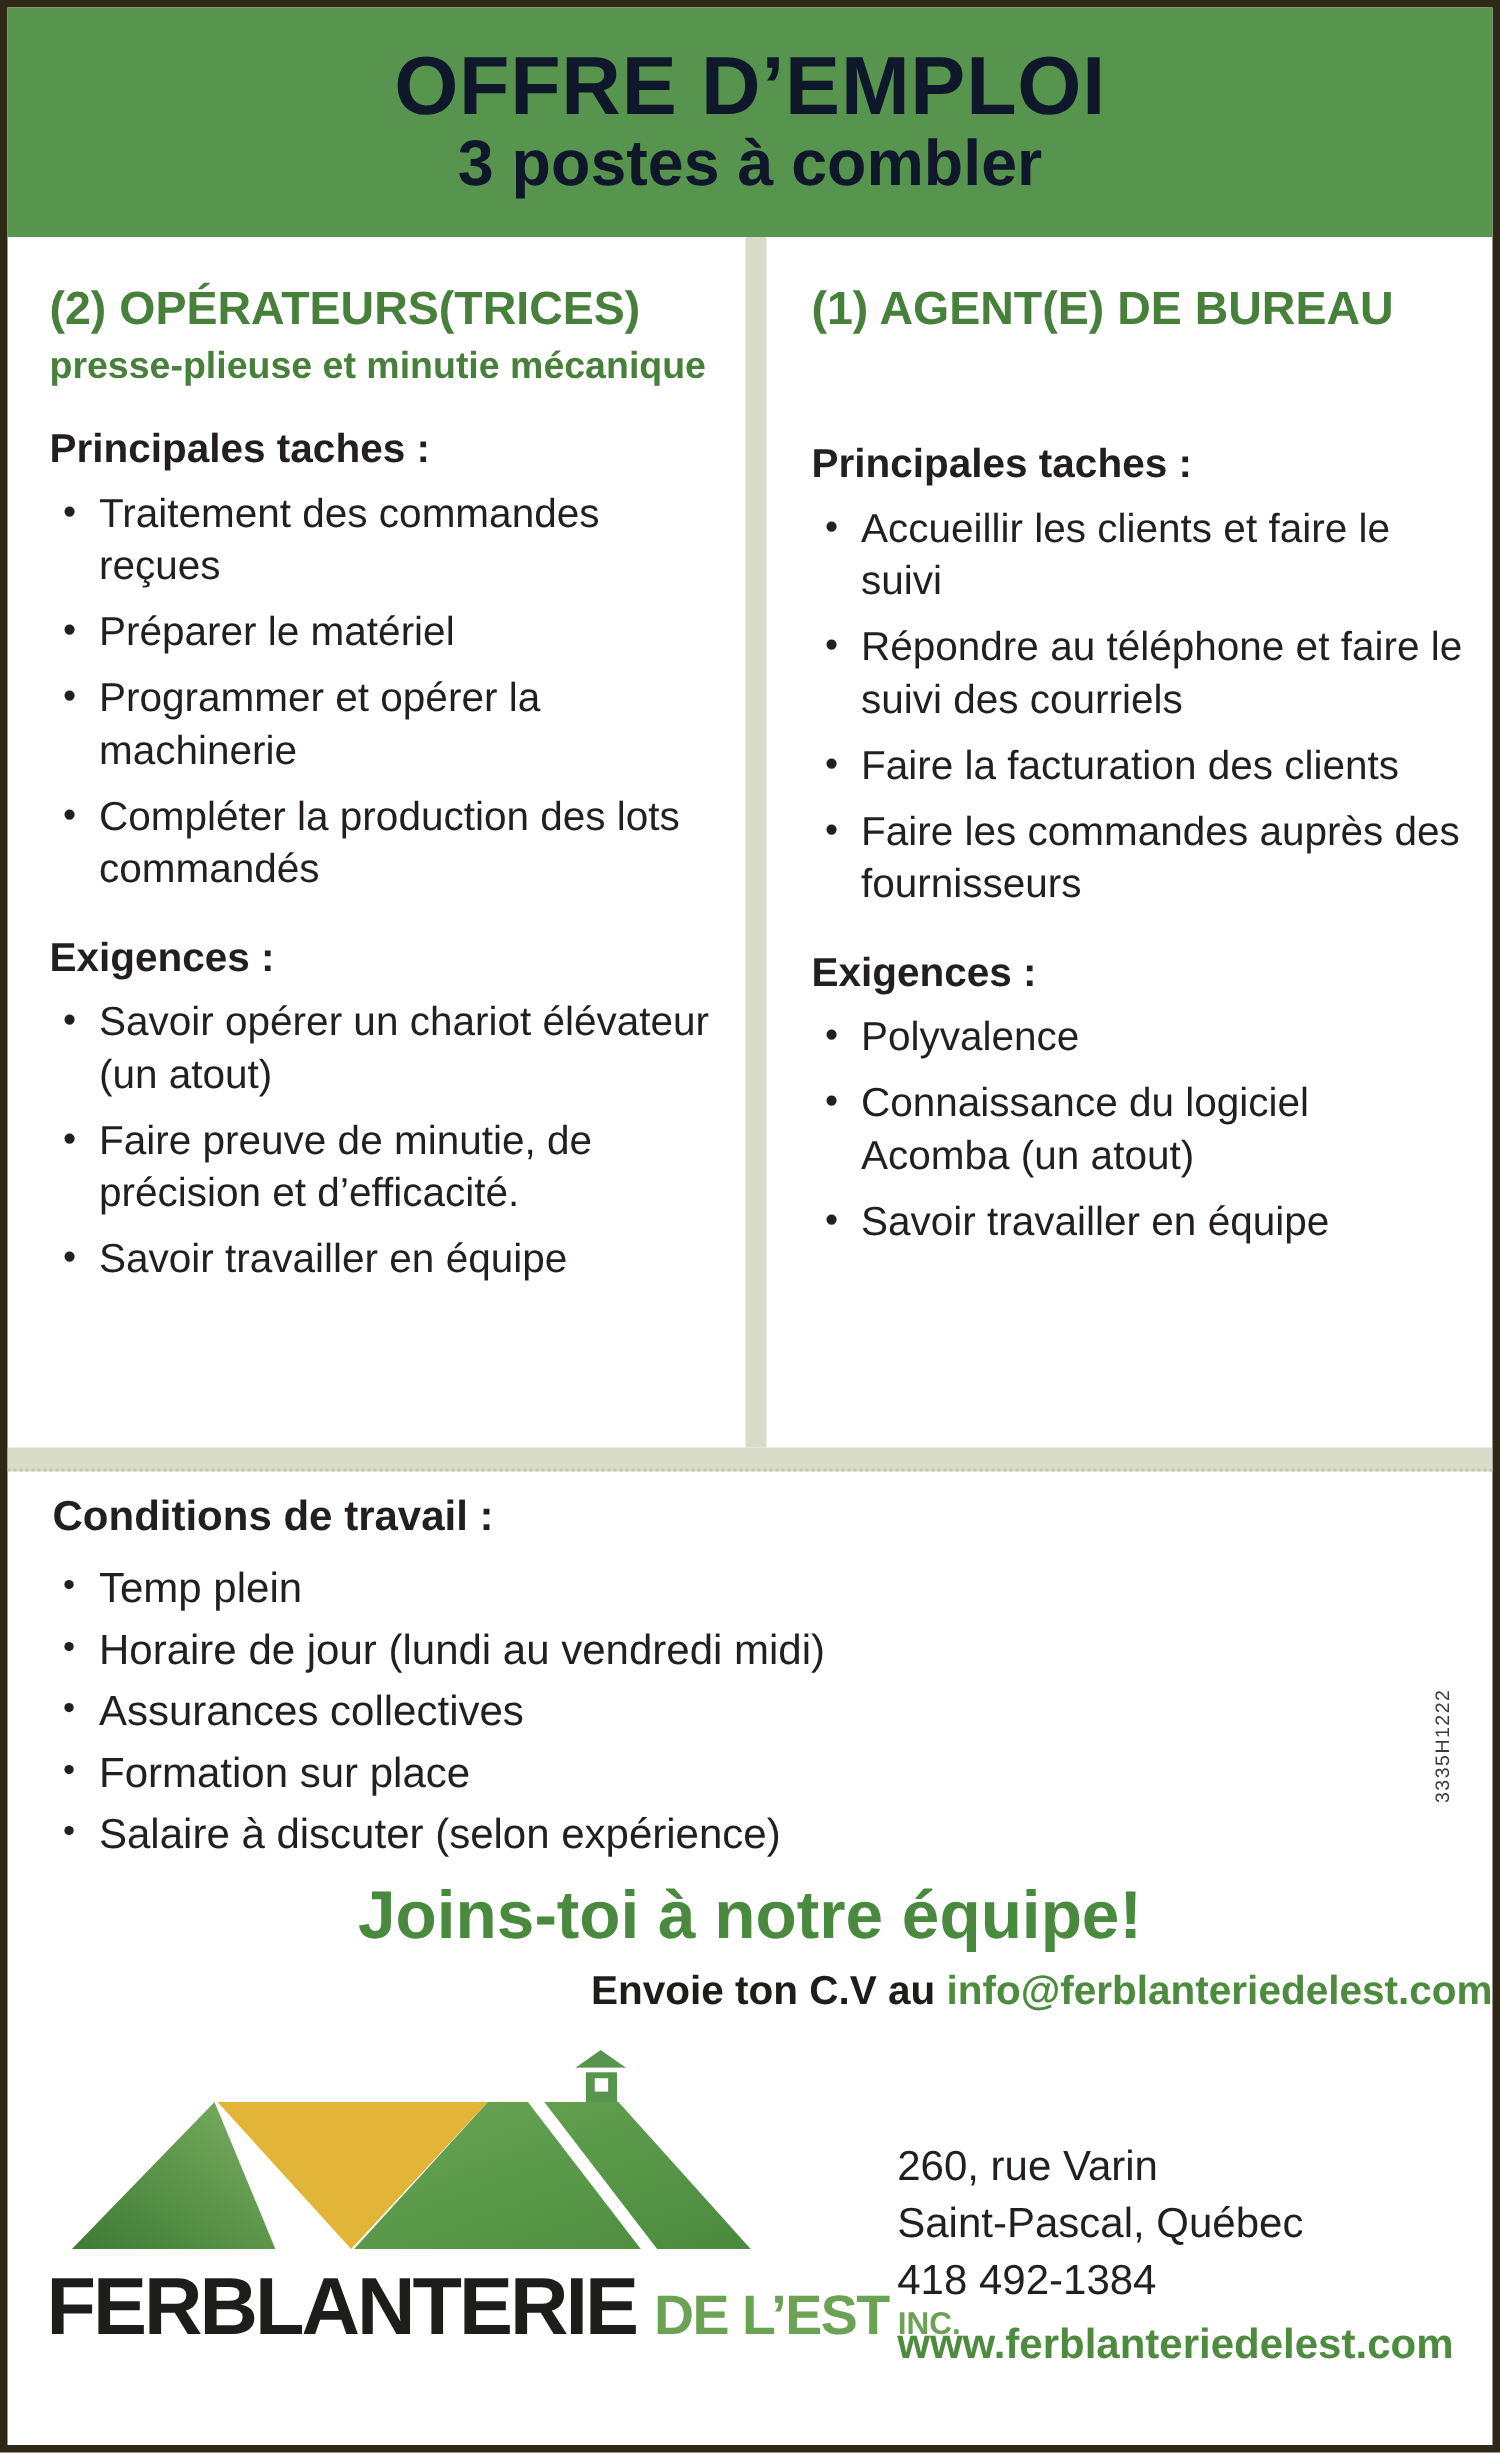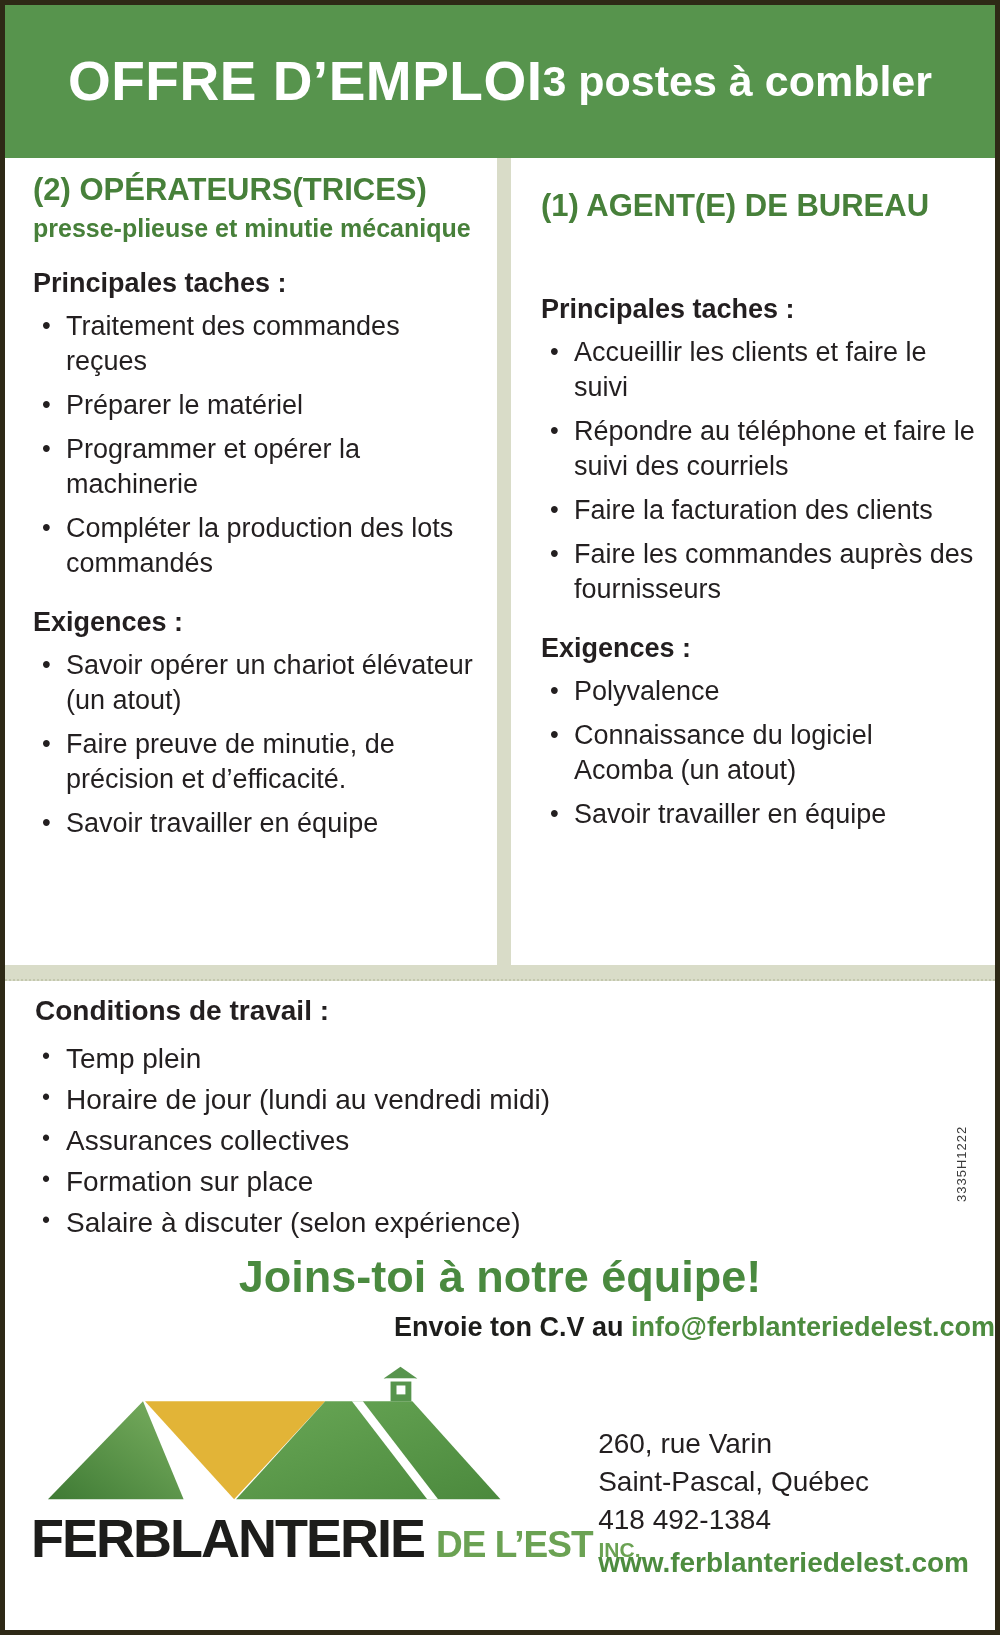--- a/index.html
+++ b/index.html
@@ -4,29 +4,29 @@
 <style>
   * { margin:0; padding:0; box-sizing:border-box; }
   html,body { background:#888; }
   .page {
     position:relative; width:1000px; height:1635px; margin:0 auto;
     background:#fff; border:5px solid #2e2916; overflow:hidden;
     font-family:"Liberation Sans", sans-serif; color:#231f20;
   }
   
   .banner {
-    height:153px; background:#57944d; color:#ffffff; text-align:center;
-    display:flex; align-items:center; justify-content:center;
+    height:153px; background:#57944d; color:#0f172a; text-align:center;
+    display:flex; flex-direction:column; align-items:center; justify-content:center;
   }
   .banner-title { font-size:55px; font-weight:bold; line-height:1.02; letter-spacing:.5px; }
   .banner-subtitle { font-size:43px; font-weight:bold; line-height:1.12; }
 
   
   .columns { display:flex; height:807px; }
-  .col-left  { width:492px; padding:14px 16px 0 28px; }
+  .col-left  { width:492px; padding:30px 16px 0 28px; }
   .v-divider { width:14px; background:#d9dcc8; }
   .col-right { flex:1; padding:30px 18px 0 30px; }
 
   .job-title    { font-size:31px; font-weight:bold; color:#47803a; line-height:1.15; }
   .job-subtitle { font-size:25px; font-weight:bold; color:#47803a; margin-top:7px; line-height:1.1; }
   .sec-heading  { font-size:27px; font-weight:bold; margin-top:26px; }
   .sec-heading.align-right-first { margin-top:70px; }
 
   ul.blist { list-style:none; margin-top:10px; }
   .blist li {

